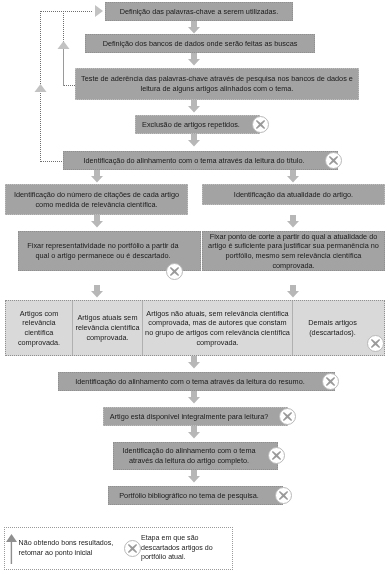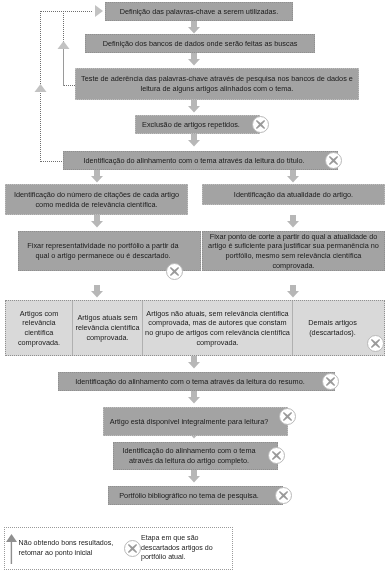--- a/index.html
+++ b/index.html
@@ -280,21 +280,21 @@
     <svg viewBox="0 0 12 12">
         <path class="xs" d="M2 1 L6 4.4 L10 1 L11 2.3 L7.6 6 L11 9.7 L10 11 L6 7.6 L2 11 L1 9.7 L4.4 6 L1 2.3 Z"></path>
       </svg>
   </div>
   <div class="darrow" style="left:187px;top:391px;">
     <svg width="14" height="13" viewBox="0 0 14 13">
       <polygon class="afill" points="4,0 10,0 10,6 13,6 7,12.5 1,6 4,6"></polygon>
     </svg>
   </div>
 
-  <div class="node plain hasx" style="left:103px;top:407px;width:185px;height:29px;">
+  <div class="node plain hasx" style="left:103px;top:407px;width:185px;height:19px;">
     <span>Artigo está disponível integralmente para leitura?</span>
   </div>
   <div class="xbadge" style="left:279px;top:408px;">
     <svg viewBox="0 0 12 12">
         <path class="xs" d="M2 1 L6 4.4 L10 1 L11 2.3 L7.6 6 L11 9.7 L10 11 L6 7.6 L2 11 L1 9.7 L4.4 6 L1 2.3 Z"></path>
       </svg>
   </div>
   <div class="darrow" style="left:187px;top:426px;">
     <svg width="14" height="13" viewBox="0 0 14 13">
       <polygon class="afill" points="4,0 10,0 10,6 13,6 7,12.5 1,6 4,6"></polygon>

